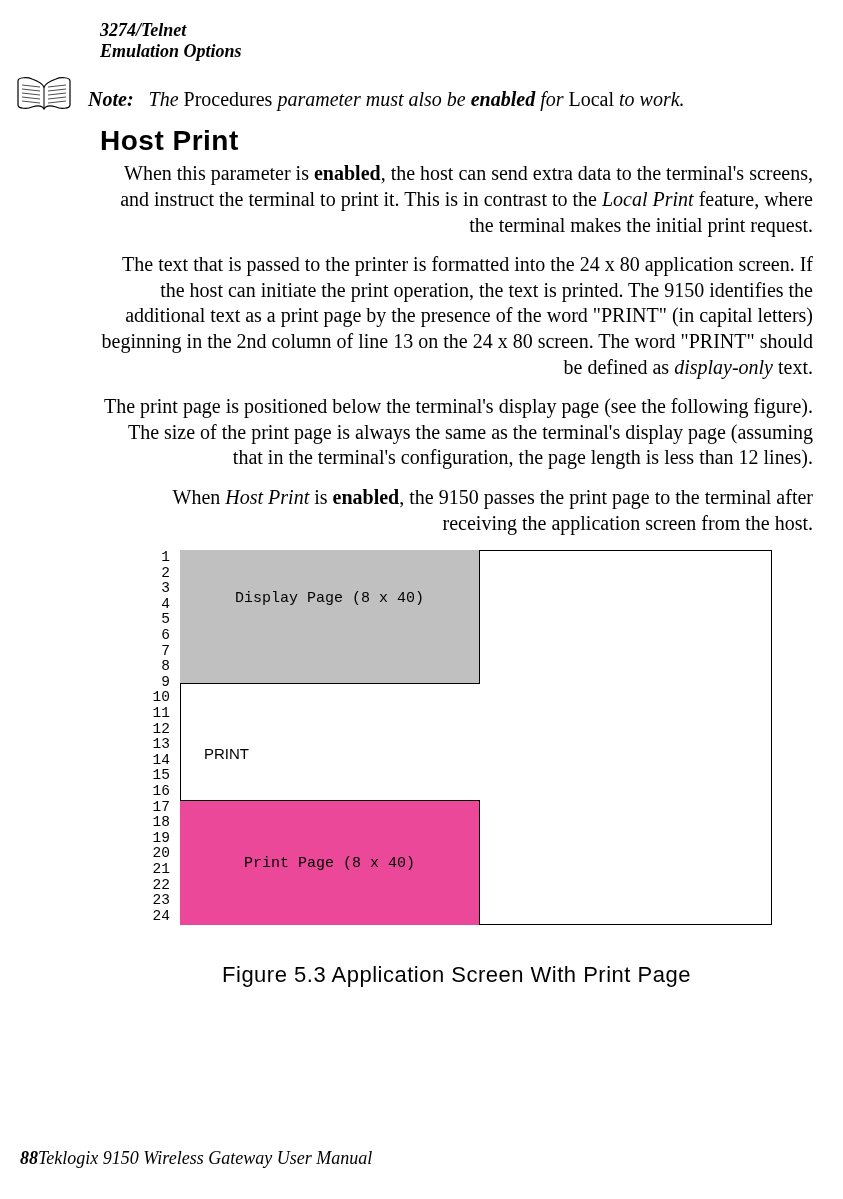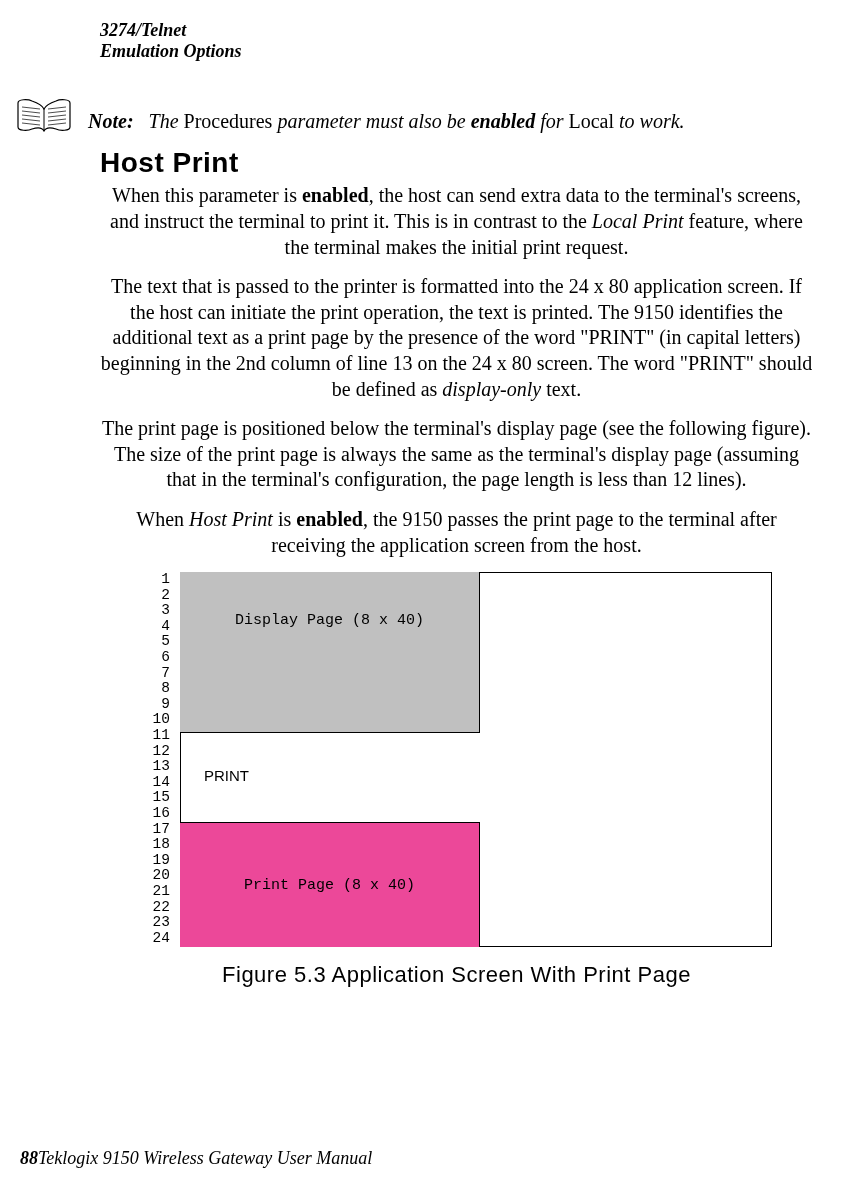--- a/index.html
+++ b/index.html
@@ -20,21 +20,21 @@
   }
   .hdr-chapter {
     font-style: italic;
     font-size: 18px;
     margin: 0;
   }
   .hdr-section {
     font-style: italic;
     font-weight: bold;
     font-size: 18px;
-    margin: 0 0 36px 0;
+    margin: 0 0 14px 0;
     line-height: 1.15;
   }
   .note-row {
     display: flex;
     align-items: center;
     margin: 4px 0 10px -84px;
   }
   .book-icon {
     width: 56px;
     height: 40px;
@@ -51,21 +51,21 @@
   .h-hostprint {
     font-family: "Arial Narrow", Arial, Helvetica, sans-serif;
     font-stretch: condensed;
     font-size: 28px;
     letter-spacing: 0.5px;
     margin: 6px 0 4px 0;
   }
   p.body {
     margin: 0 0 14px 0;
     line-height: 1.28;
-    text-align: center;
+    text-align: right;
   }
   .figure {
     margin: 6px 0 0 40px;
     position: relative;
     width: 640px;
     height: 380px;
   }
   .rownums {
     position: absolute;
     left: 0;
@@ -83,21 +83,21 @@
     width: 592px;
     height: 375px;
     border: 1.5px solid #000;
     box-sizing: border-box;
   }
   .displaybox {
     position: absolute;
     left: 40px;
     top: 0;
     width: 300px;
-    height: 161px;
+    height: 134px;
     background: #c0c0c0;
     border-right: 1.5px solid #000;
     border-bottom: 1.5px solid #000;
     box-sizing: border-box;
     font-family: "Courier New", monospace;
     font-size: 15px;
     display: flex;
     align-items: flex-start;
     justify-content: center;
     padding-top: 40px;
@@ -123,21 +123,21 @@
     font-size: 15px;
     display: flex;
     align-items: center;
     justify-content: center;
   }
   .fig-caption {
     font-family: "Arial Narrow", Arial, Helvetica, sans-serif;
     font-stretch: condensed;
     font-size: 22px;
     text-align: center;
-    margin: 10px 0 0 0;
+    margin: 32px 0 0 0;
     letter-spacing: 0.5px;
   }
   .footer {
     position: absolute;
     left: 20px;
     bottom: 30px;
     font-style: italic;
     font-size: 18px;
   }
   .footer .pnum {

